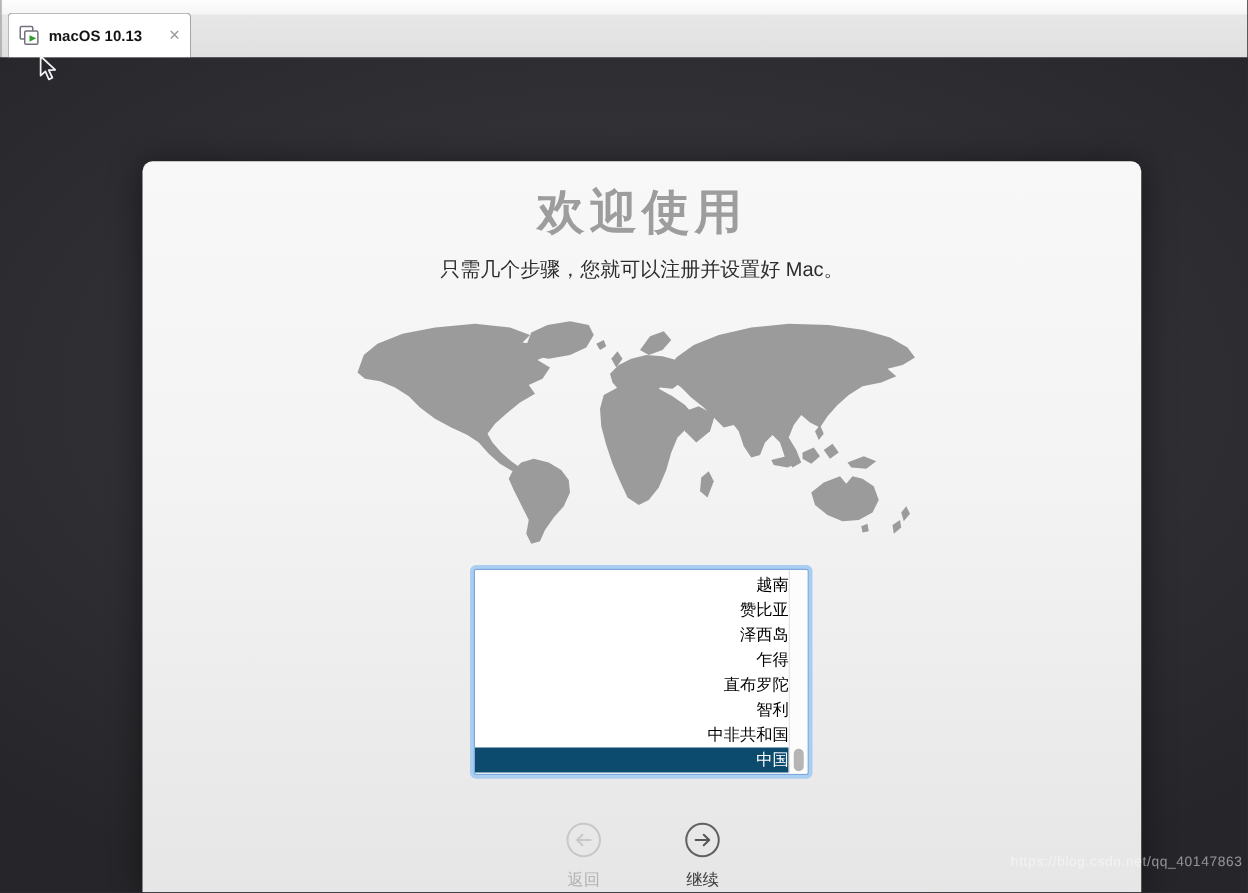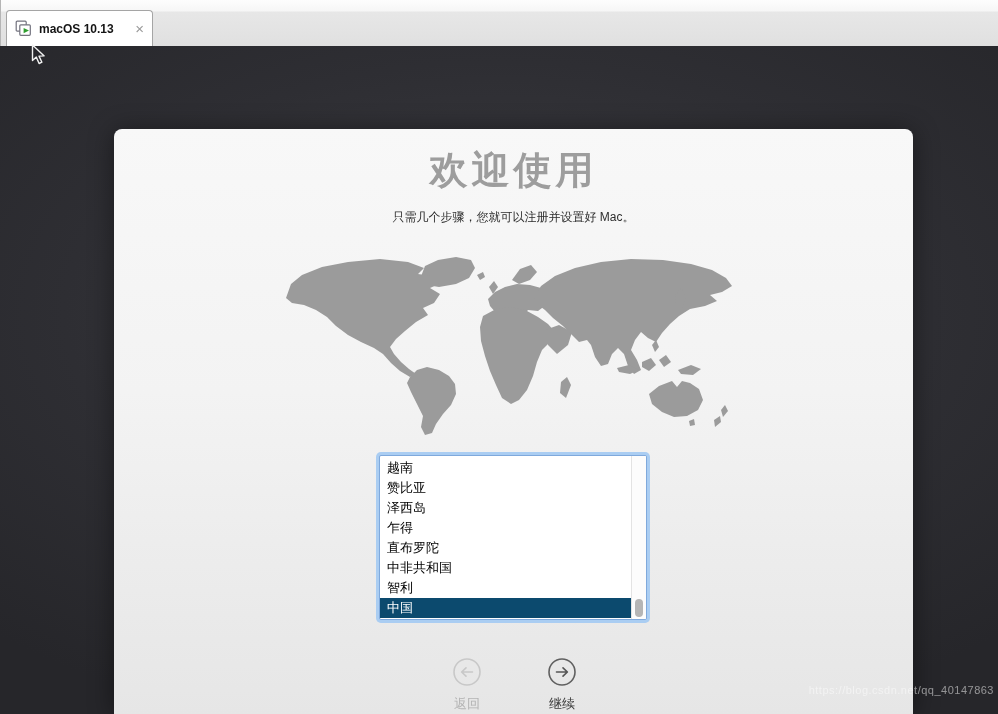--- a/index.html
+++ b/index.html
@@ -36,30 +36,31 @@
     border-radius:8px 8px 0 0;
     background:linear-gradient(to bottom,#f8f8f8 0%,#f3f3f3 45%,#e6e6e6 100%);
     box-shadow:0 2px 26px rgba(0,0,0,0.45);
   }
   .page-title {
     position:absolute; top:19px; left:0; right:0; text-align:center;
     font-size:38px; line-height:44px; font-weight:700; color:#9d9d9d; letter-spacing:4px;
   }
   .page-subtitle {
     position:absolute; top:78px; left:0; right:0; text-align:center;
-    font-size:12px; line-height:20px; color:#2d2d2d;
+    font-size:16px; line-height:20px; color:#2d2d2d;
   }
   .world-map { position:absolute; top:124px; left:170px; width:460px; height:184px; }
 
   
   .country-listbox {
     position:absolute; left:265px; top:326px; width:268px; height:165px;
     background:#ffffff; border:1px solid #7fa9dc; border-radius:2px;
     box-shadow:0 0 0 3px #aacdf2;
     overflow:hidden;
+    text-align:right;
   }
   .country-items { position:absolute; left:0; top:2px; right:15px; }
   .country-item {
     height:20px; line-height:20px; font-size:13px; color:#000;
     padding-left:7px; white-space:nowrap; cursor:default;
   }
   .country-item.selected { background:#0c4a6e; color:#ffffff; }
   .list-scrollbar {
     position:absolute; top:0; right:0; bottom:0; width:15px;
     background:#fcfcfc; border-left:1px solid #e3e3e3;
@@ -162,22 +163,22 @@
         </g>
       </svg>
 
       <div class="country-listbox">
         <div class="country-items">
           <div class="country-item">越南</div>
           <div class="country-item">赞比亚</div>
           <div class="country-item">泽西岛</div>
           <div class="country-item">乍得</div>
           <div class="country-item">直布罗陀</div>
+          <div class="country-item">智利</div>
           <div class="country-item">中非共和国</div>
-          <div class="country-item">智利</div>
           <div class="country-item selected">中国</div>
         </div>
         <div class="list-scrollbar">
           <div class="list-scroll-thumb"></div>
         </div>
       </div>
 
       <button class="nav-btn nav-btn-continue">
         <span style="display:flex;">
           <svg width="30" height="30" viewBox="0 0 30 30">

